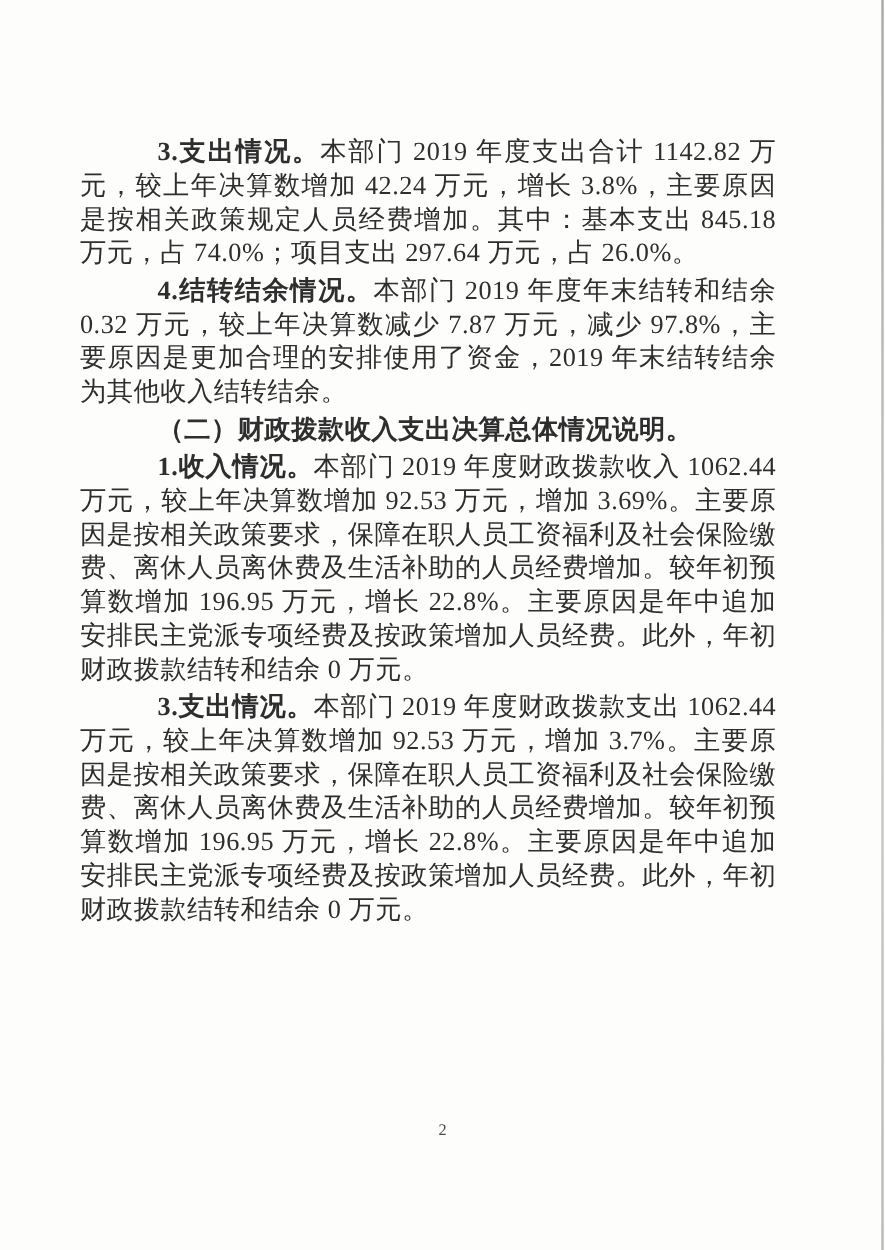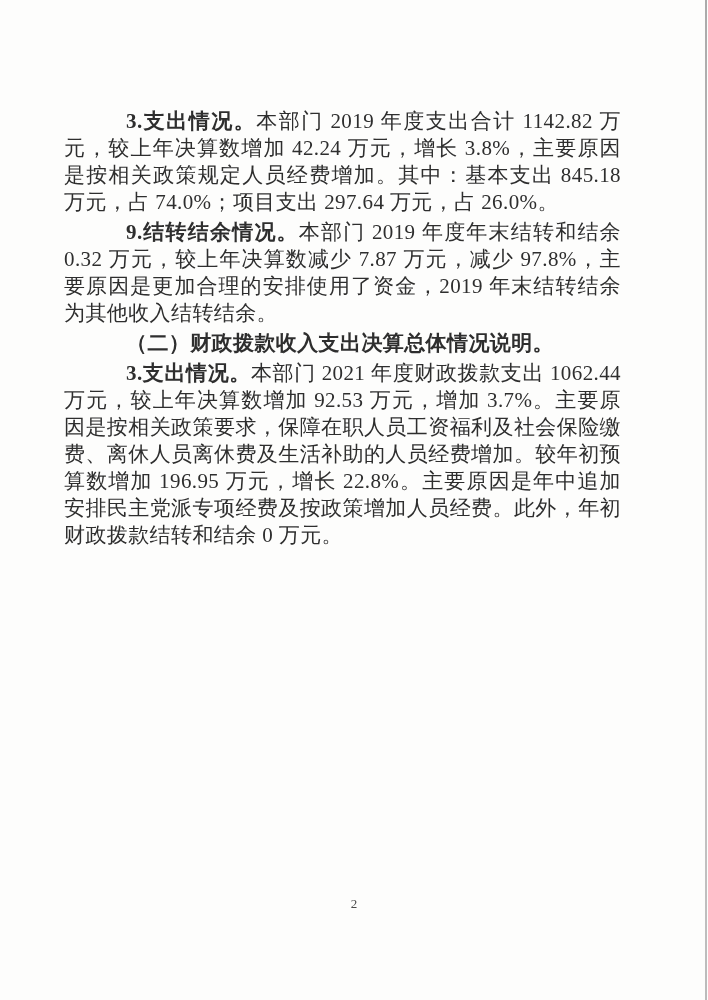--- a/index.html
+++ b/index.html
@@ -53,29 +53,32 @@
 
   <div class="scan-edge"></div>
 
   <div class="content">
 
     <p>
       <span class="lead">3.支出情况。</span><span>本部门 2019 年度支出合计 1142.82 万元，较上年决算数增加 42.24 万元，增长 3.8%，主要原因是按相关政策规定人员经费增加。其中：基本支出 845.18 万元，占 74.0%；项目支出 297.64 万元，占 26.0%。</span>
     </p>
 
     <p>
-      <span class="lead">9.结转结余情况。</span><span>本部门 2019 年度年末结转和结余 0.32 万元，较上年决算数减少 7.87 万元，减少 97.8%，主要原因是更加合理的安排使用了资金，2019 年末结转结余为其他收入结转结余。</span>
+      <span class="lead">4.结转结余情况。</span><span>本部门 2019 年度年末结转和结余 0.32 万元，较上年决算数减少 7.87 万元，减少 97.8%，主要原因是更加合理的安排使用了资金，2019 年末结转结余为其他收入结转结余。</span>
     </p>
 
     <p class="heading">
       <span class="lead">（二）财政拨款收入支出决算总体情况说明。</span>
     </p>
 
+    <p>
+      <span class="lead">1.收入情况。</span><span>本部门 2019 年度财政拨款收入 1062.44 万元，较上年决算数增加 92.53 万元，增加 3.69%。主要原因是按相关政策要求，保障在职人员工资福利及社会保险缴费、离休人员离休费及生活补助的人员经费增加。较年初预算数增加 196.95 万元，增长 22.8%。主要原因是年中追加安排民主党派专项经费及按政策增加人员经费。此外，年初财政拨款结转和结余 0 万元。</span>
+    </p>
 
     <p>
-      <span class="lead">3.支出情况。</span><span>本部门 2021 年度财政拨款支出 1062.44 万元，较上年决算数增加 92.53 万元，增加 3.7%。主要原因是按相关政策要求，保障在职人员工资福利及社会保险缴费、离休人员离休费及生活补助的人员经费增加。较年初预算数增加 196.95 万元，增长 22.8%。主要原因是年中追加安排民主党派专项经费及按政策增加人员经费。此外，年初财政拨款结转和结余 0 万元。</span>
+      <span class="lead">3.支出情况。</span><span>本部门 2019 年度财政拨款支出 1062.44 万元，较上年决算数增加 92.53 万元，增加 3.7%。主要原因是按相关政策要求，保障在职人员工资福利及社会保险缴费、离休人员离休费及生活补助的人员经费增加。较年初预算数增加 196.95 万元，增长 22.8%。主要原因是年中追加安排民主党派专项经费及按政策增加人员经费。此外，年初财政拨款结转和结余 0 万元。</span>
     </p>
 
   </div>
 
   <div class="page-number">2</div>
 
 </div>
 
 </body></html>

